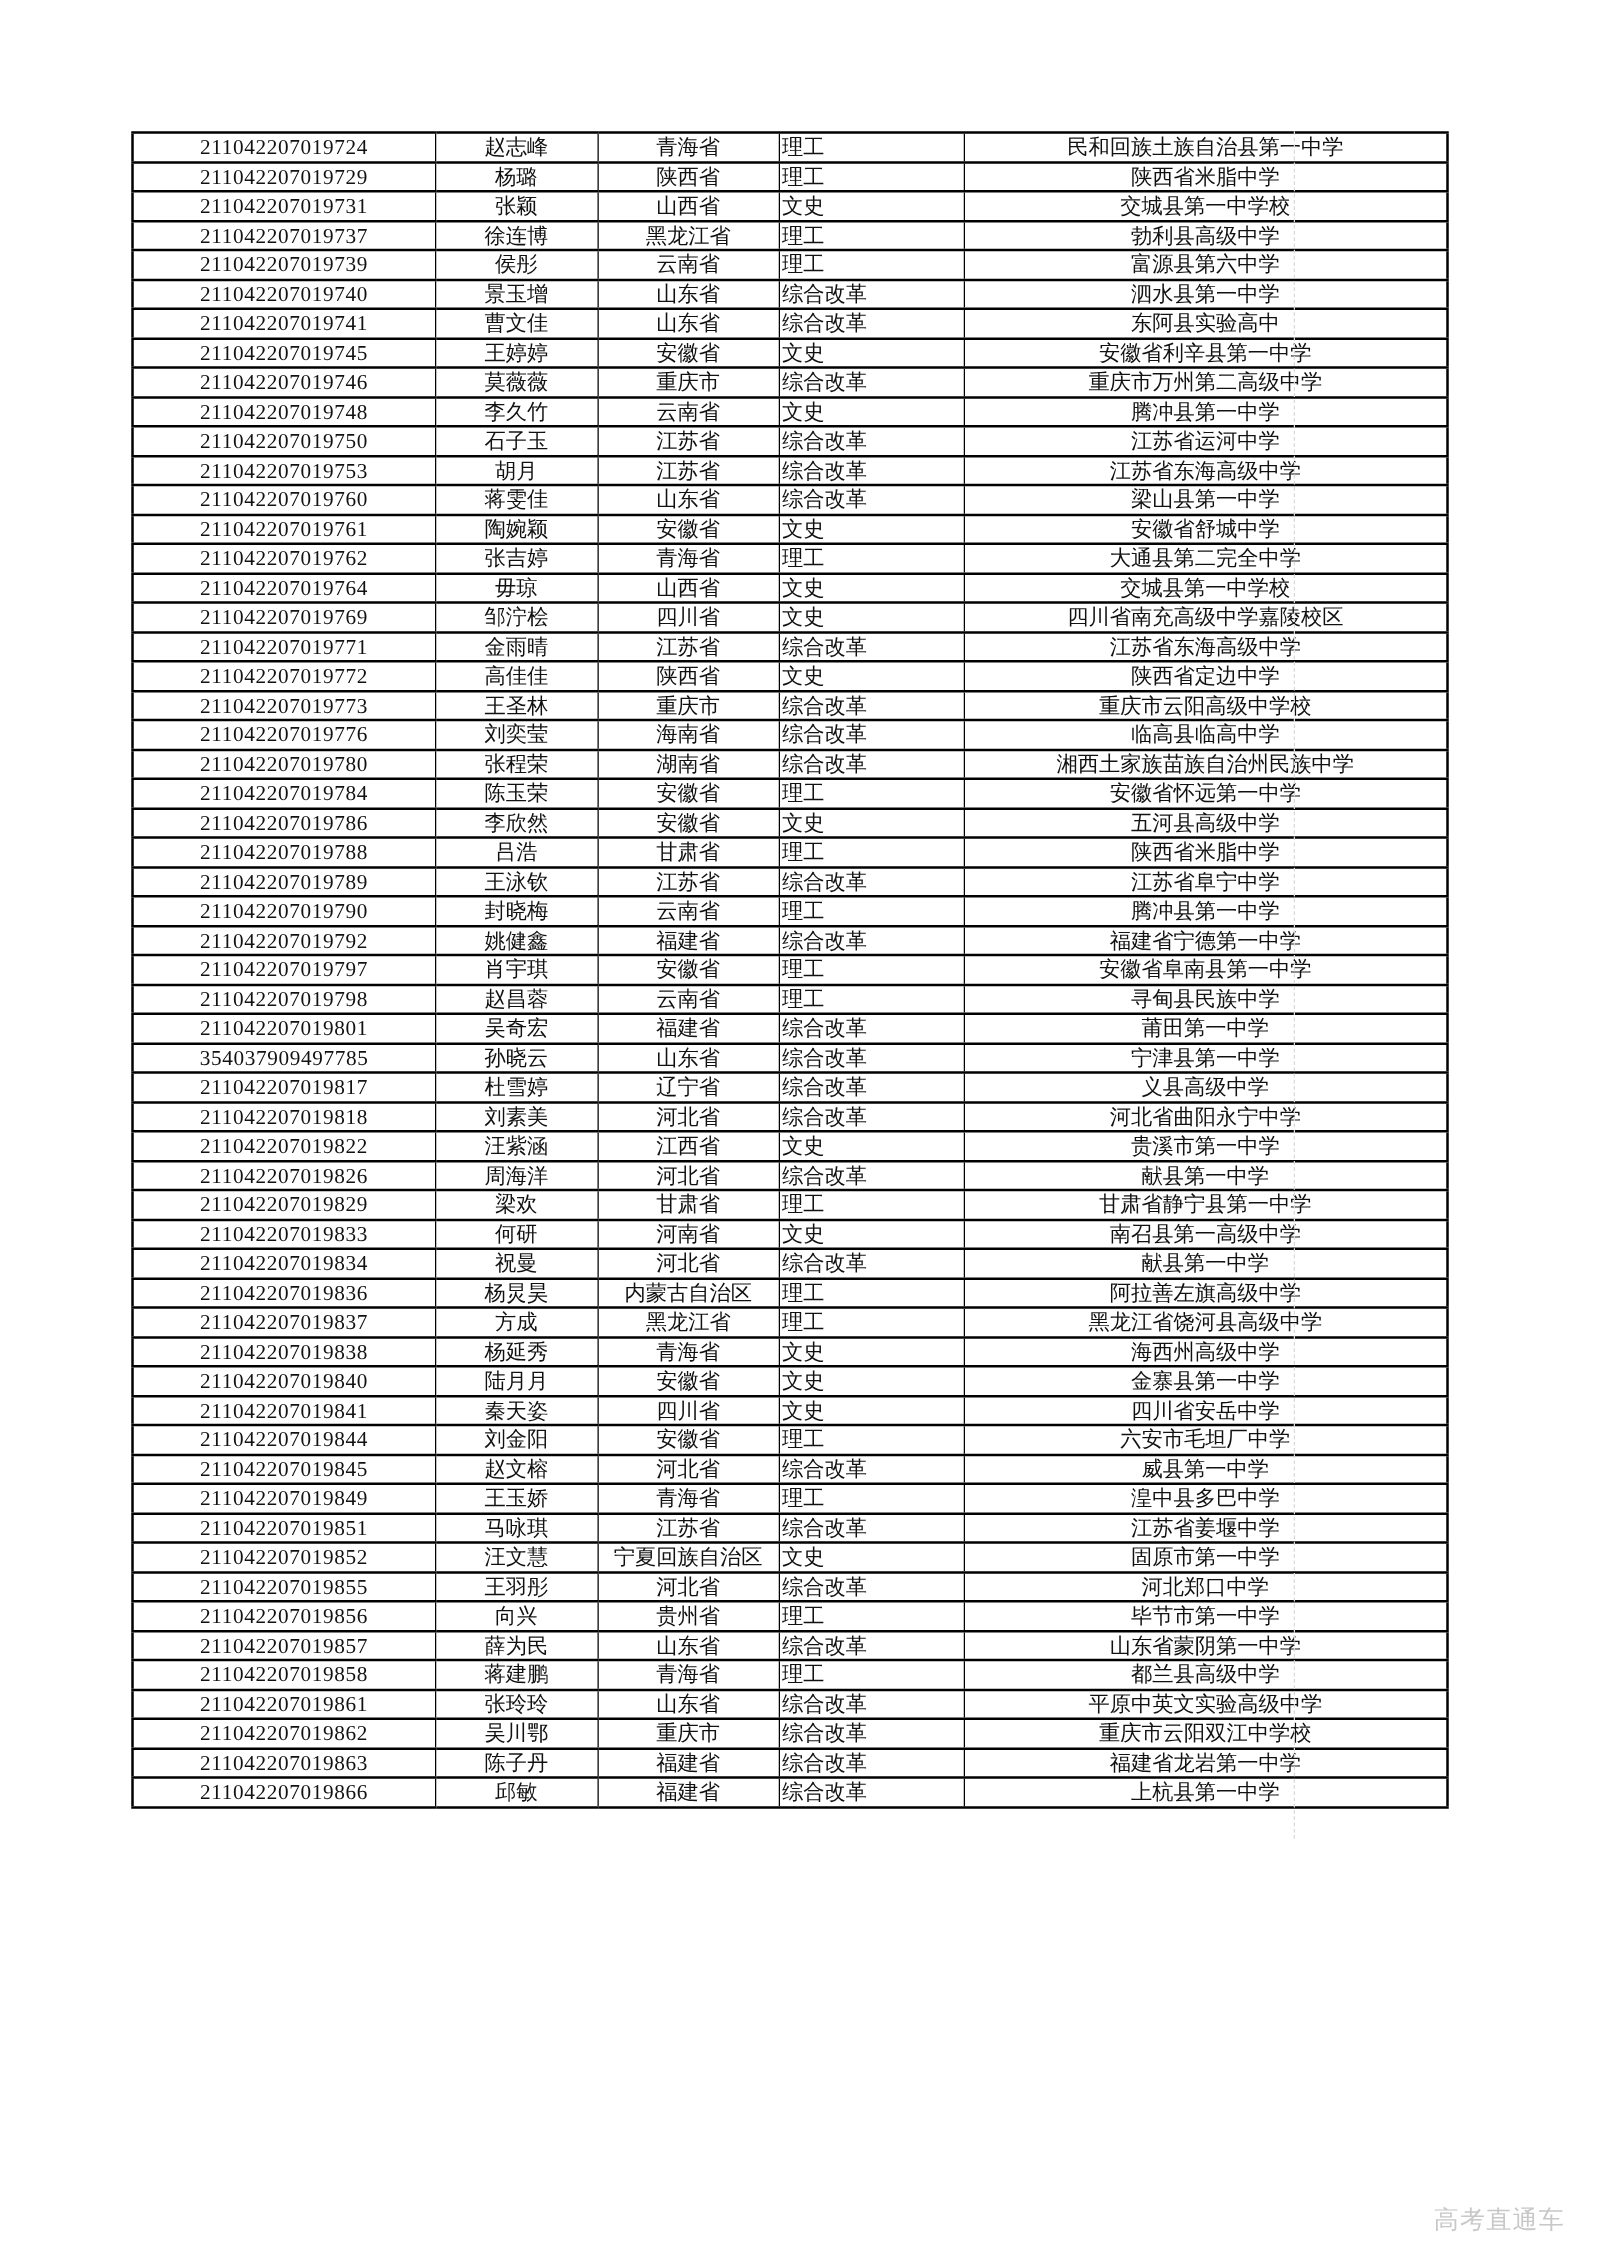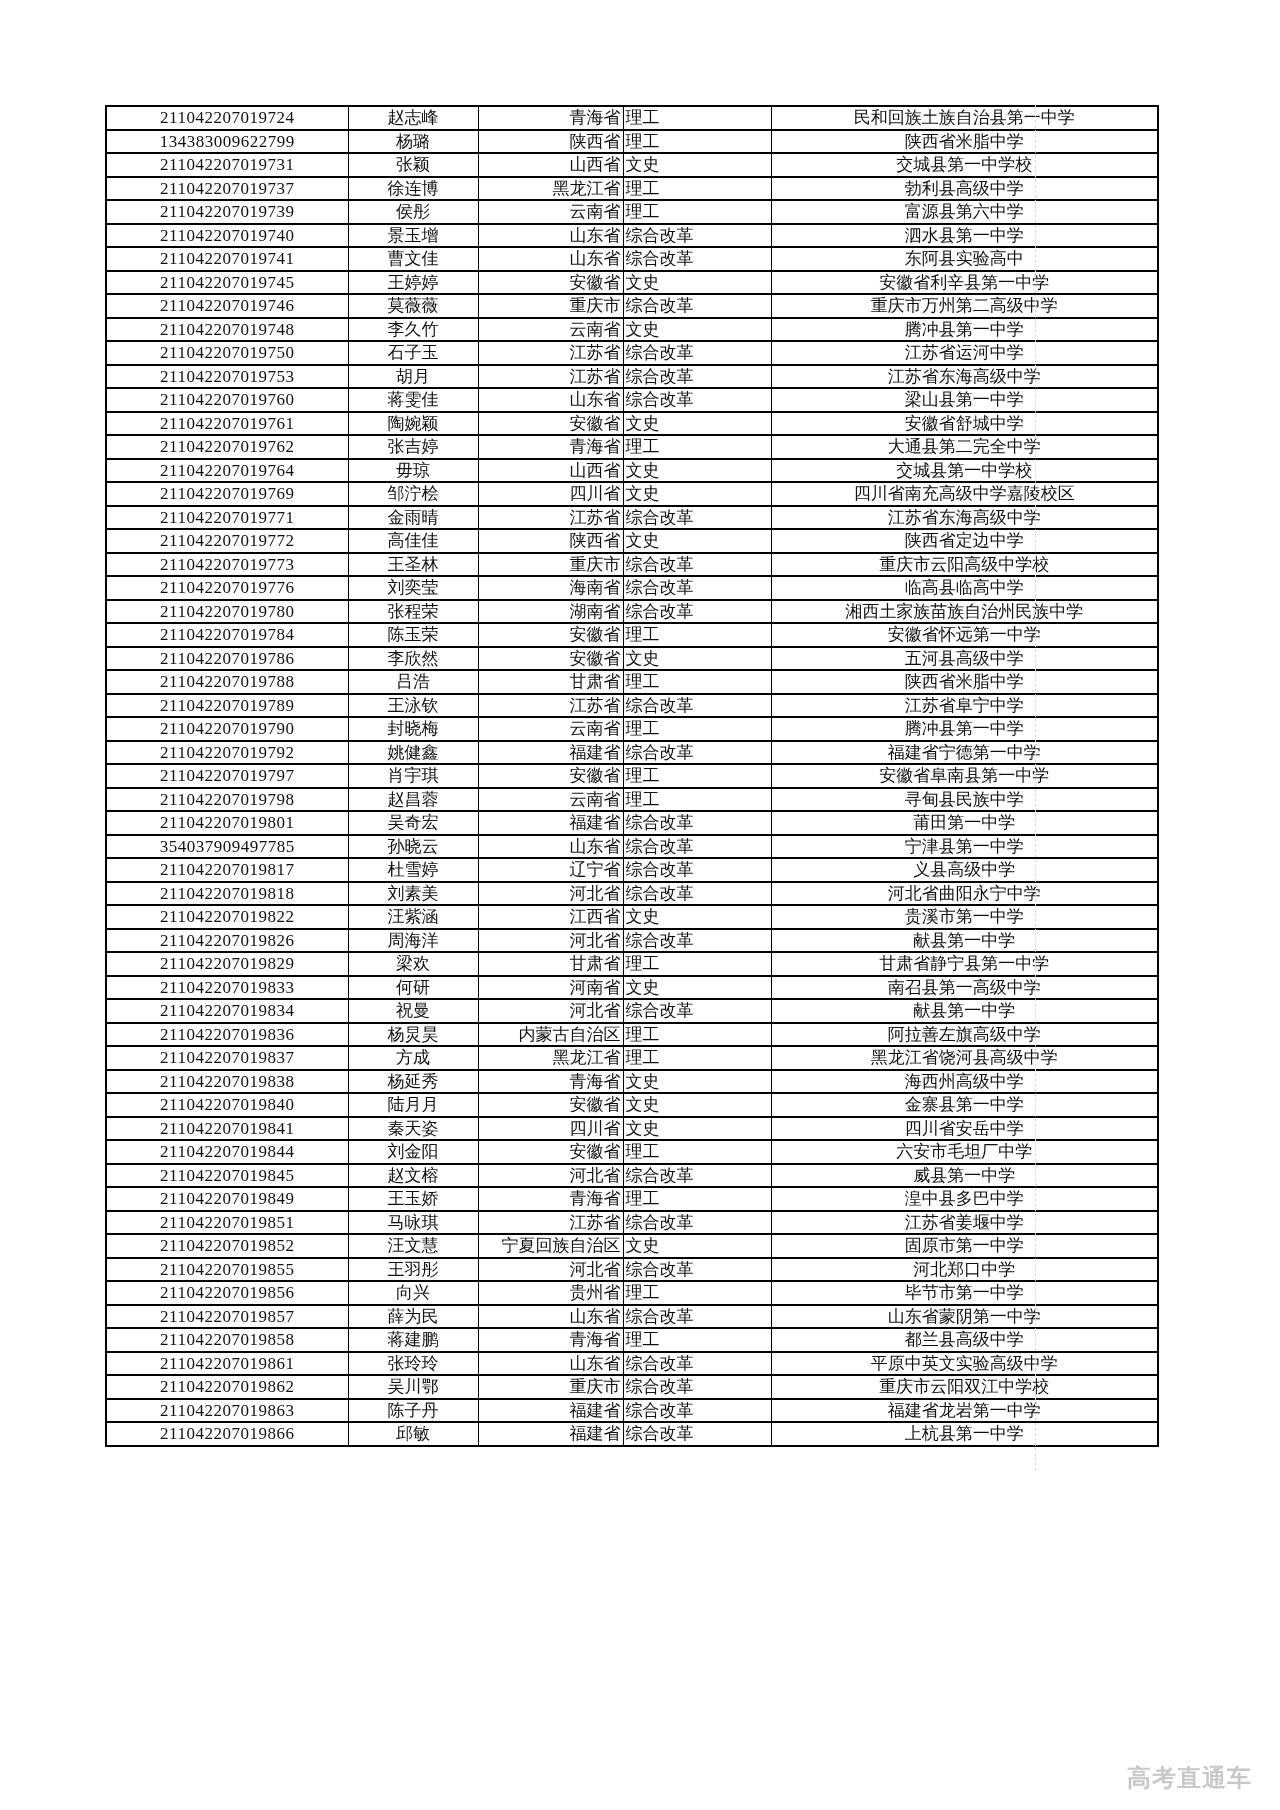--- a/index.html
+++ b/index.html
@@ -31,41 +31,40 @@
     padding: 0 2px;
     font-size: 17px;
     line-height: 21px;
     color: #111111;
     white-space: nowrap;
     overflow: hidden;
   }
   table.student-table { border: 2px solid #000000; }
   td.c-id   { text-align: center; letter-spacing: 0.5px; }
   td.c-name { text-align: center; }
-  td.c-prov { text-align: right; }
+  td.c-prov { text-align: center; }
   td.c-cat  { text-align: left; padding-left: 5px; }
   td.c-school { text-align: center; padding-left: 5px; }
   .pagemark {
     position: absolute;
     left: 1035px;
     top: 105px;
     height: 1366px;
     width: 0;
     border-left: 1px dashed #d9d9d9;
     pointer-events: none;
   }
   .watermark {
     position: absolute;
     right: 28px;
     top: 1762px;
-    font-size: 24px;
+    font-size: 20px;
     color: #c8c8c8;
     font-family: "Liberation Sans", "DejaVu Sans", sans-serif;
     letter-spacing: 1px;
-    font-weight: bold;
   }
 </style>
 </head>
 <body>
 
 <div class="page">
   <table class="student-table">
     <colgroup>
       <col style="width:242px">
       <col style="width:130px">
@@ -75,21 +74,21 @@
     </colgroup>
     <tbody id="table-body">
         <tr>
           <td class="c-id">211042207019724</td>
           <td class="c-name">赵志峰</td>
           <td class="c-prov">青海省</td>
           <td class="c-cat">理工</td>
           <td class="c-school">民和回族土族自治县第一中学</td>
         </tr>
         <tr>
-          <td class="c-id">134383009622799</td>
+          <td class="c-id">211042207019729</td>
           <td class="c-name">杨璐</td>
           <td class="c-prov">陕西省</td>
           <td class="c-cat">理工</td>
           <td class="c-school">陕西省米脂中学</td>
         </tr>
         <tr>
           <td class="c-id">211042207019731</td>
           <td class="c-name">张颖</td>
           <td class="c-prov">山西省</td>
           <td class="c-cat">文史</td>

